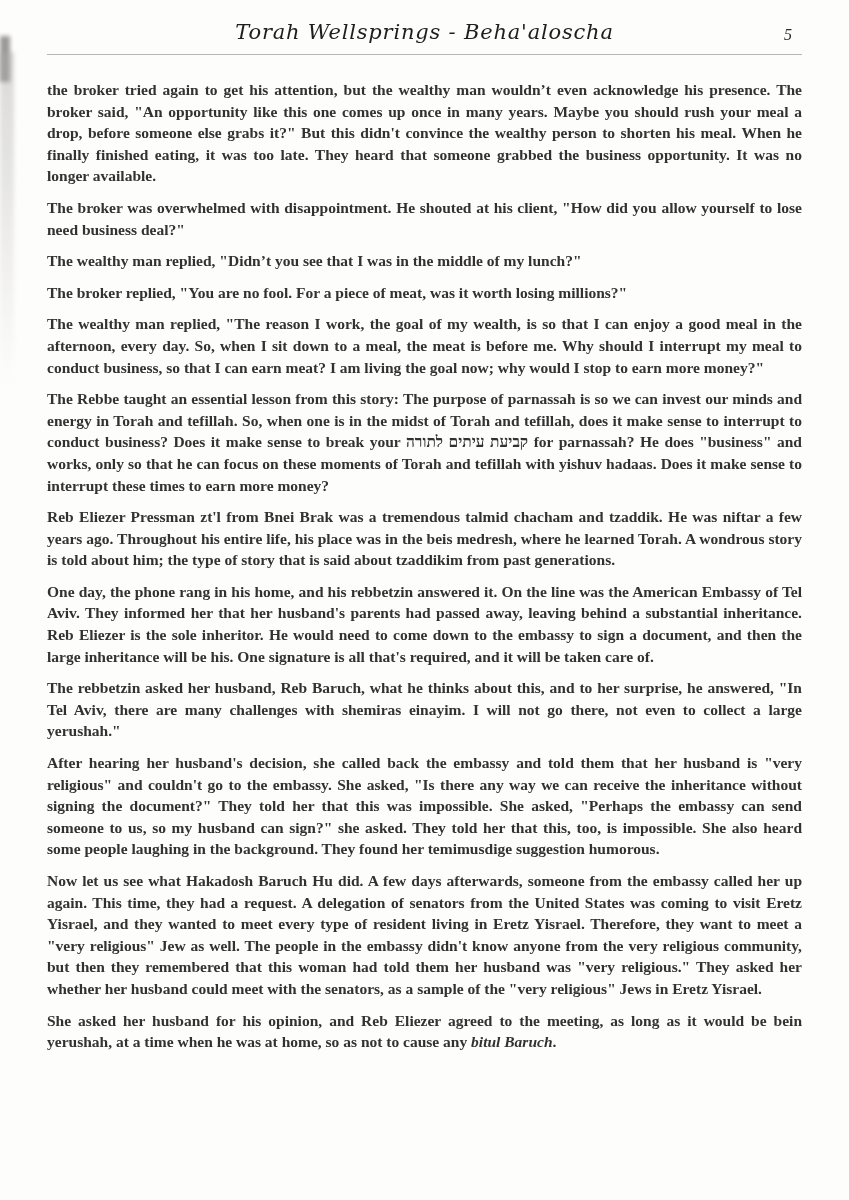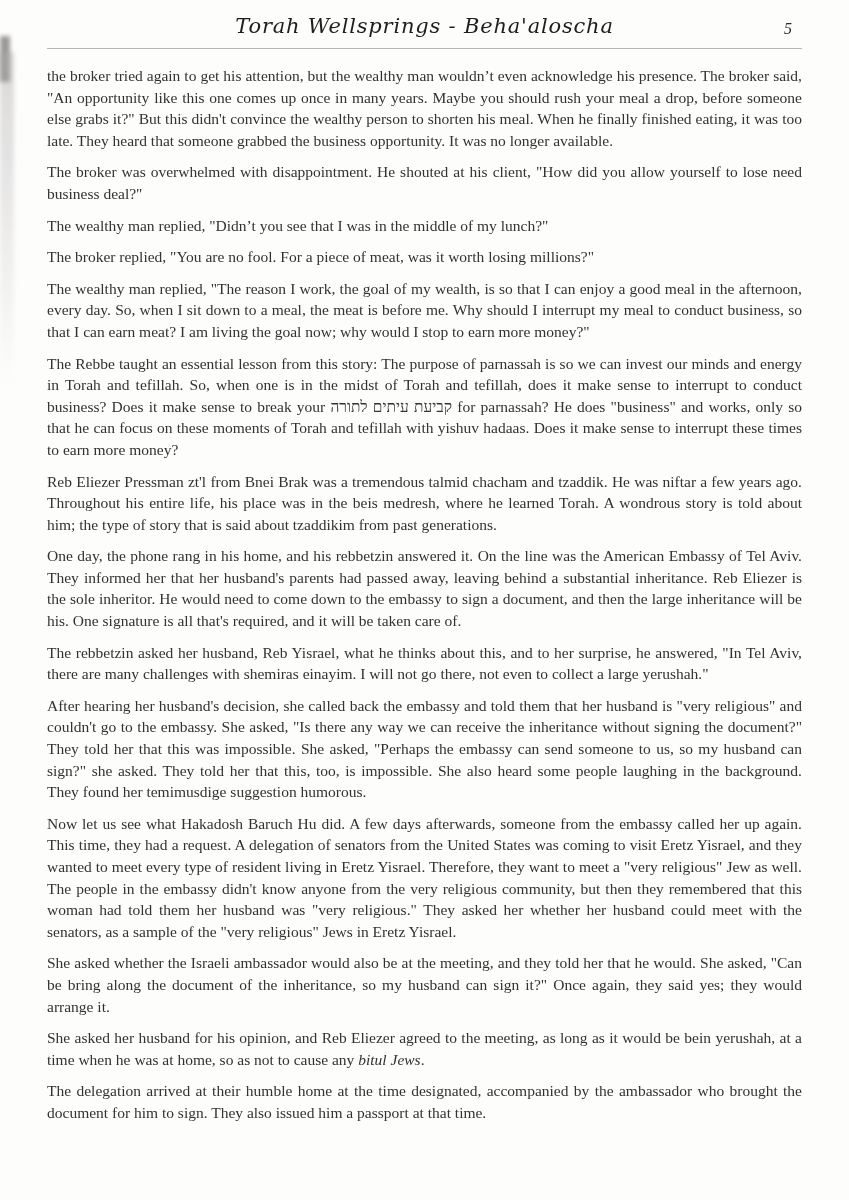--- a/index.html
+++ b/index.html
@@ -30,21 +30,21 @@
     width: 14px;
     height: 330px;
     background: linear-gradient(to bottom, rgba(175,172,172,0.45), rgba(215,213,213,0.0));
     filter: blur(2px);
   }
   .page {
     position: relative;
     box-sizing: border-box;
     width: 849px;
     height: 1200px;
-    padding: 10px 47px 0 47px;
+    padding: 16px 47px 0 47px;
   }
   .page-header {
     position: relative;
     height: 36px;
   }
   .doc-title {
     text-align: center;
     font-family: "DejaVu Serif", "Liberation Serif", serif;
     font-style: italic;
     font-size: 21px;
@@ -59,21 +59,22 @@
     font-size: 16px;
     font-style: italic;
     color: #2a2a2a;
   }
   .header-rule {
     border: none;
     border-top: 1px solid #b9b7b5;
     margin: 2px 0 0 0;
   }
   .body-text {
-    margin-top: 16px;
+    margin-top: 24px;
+    font-weight: bold;
   }
   .body-text p {
     margin: 0 0 10px 0;
     font-size: 15.5px;
     line-height: 21.6px;
     text-align: justify;
     color: #333231;
   }
   .body-text p em {
     font-style: italic;
@@ -96,21 +97,19 @@
 
   <div class="body-text">
     <p>the broker tried again to get his attention, but the wealthy man wouldn’t even acknowledge his presence. The broker said, "An opportunity like this one comes up once in many years. Maybe you should rush your meal a drop, before someone else grabs it?" But this didn't convince the wealthy person to shorten his meal. When he finally finished eating, it was too late. They heard that someone grabbed the business opportunity. It was no longer available.</p>
     <p>The broker was overwhelmed with disappointment. He shouted at his client, "How did you allow yourself to lose need business deal?"</p>
     <p>The wealthy man replied, "Didn’t you see that I was in the middle of my lunch?"</p>
     <p>The broker replied, "You are no fool. For a piece of meat, was it worth losing millions?"</p>
     <p>The wealthy man replied, "The reason I work, the goal of my wealth, is so that I can enjoy a good meal in the afternoon, every day. So, when I sit down to a meal, the meat is before me. Why should I interrupt my meal to conduct business, so that I can earn meat? I am living the goal now; why would I stop to earn more money?"</p>
     <p>The Rebbe taught an essential lesson from this story: The purpose of parnassah is so we can invest our minds and energy in Torah and tefillah. So, when one is in the midst of Torah and tefillah, does it make sense to interrupt to conduct business? Does it make sense to break your קביעת עיתים לתורה for parnassah? He does "business" and works, only so that he can focus on these moments of Torah and tefillah with yishuv hadaas. Does it make sense to interrupt these times to earn more money?</p>
     <p>Reb Eliezer Pressman zt'l from Bnei Brak was a tremendous talmid chacham and tzaddik. He was niftar a few years ago. Throughout his entire life, his place was in the beis medresh, where he learned Torah. A wondrous story is told about him; the type of story that is said about tzaddikim from past generations.</p>
     <p>One day, the phone rang in his home, and his rebbetzin answered it. On the line was the American Embassy of Tel Aviv. They informed her that her husband's parents had passed away, leaving behind a substantial inheritance. Reb Eliezer is the sole inheritor. He would need to come down to the embassy to sign a document, and then the large inheritance will be his. One signature is all that's required, and it will be taken care of.</p>
-    <p>The rebbetzin asked her husband, Reb Yisrael, what he thinks about this, and to her surprise, he answered, "In Tel Aviv, there are many challenges with shemiras einayim. I will not go there, not even to collect a large yerushah."</p>
+    <p>The rebbetzin asked her husband, Reb Baruch, what he thinks about this, and to her surprise, he answered, "In Tel Aviv, there are many challenges with shemiras einayim. I will not go there, not even to collect a large yerushah."</p>
     <p>After hearing her husband's decision, she called back the embassy and told them that her husband is "very religious" and couldn't go to the embassy. She asked, "Is there any way we can receive the inheritance without signing the document?" They told her that this was impossible. She asked, "Perhaps the embassy can send someone to us, so my husband can sign?" she asked. They told her that this, too, is impossible. She also heard some people laughing in the background. They found her temimusdige suggestion humorous.</p>
     <p>Now let us see what Hakadosh Baruch Hu did. A few days afterwards, someone from the embassy called her up again. This time, they had a request. A delegation of senators from the United States was coming to visit Eretz Yisrael, and they wanted to meet every type of resident living in Eretz Yisrael. Therefore, they want to meet a "very religious" Jew as well. The people in the embassy didn't know anyone from the very religious community, but then they remembered that this woman had told them her husband was "very religious." They asked her whether her husband could meet with the senators, as a sample of the "very religious" Jews in Eretz Yisrael.</p>
-    <p>She asked whether the Israeli ambassador would also be at the meeting, and they told her that he would. She asked, "Can be bring along the document of the inheritance, so my husband can sign it?" Once again, they said yes; they would arrange it.</p>
-    <p><span>She asked her husband for his opinion, and Reb Eliezer agreed to the meeting, as long as it would be bein yerushah, at a time when he was at home, so as not to cause any </span><em>bitul Jews</em><span>.</span></p>
-    <p>The delegation arrived at their humble home at the time designated, accompanied by the ambassador who brought the document for him to sign. They also issued him a passport at that time.</p>
+    <p><span>She asked her husband for his opinion, and Reb Eliezer agreed to the meeting, as long as it would be bein yerushah, at a time when he was at home, so as not to cause any </span><em>bitul Baruch</em><span>.</span></p>
   </div>
 
 </div>
 
 </body></html>

